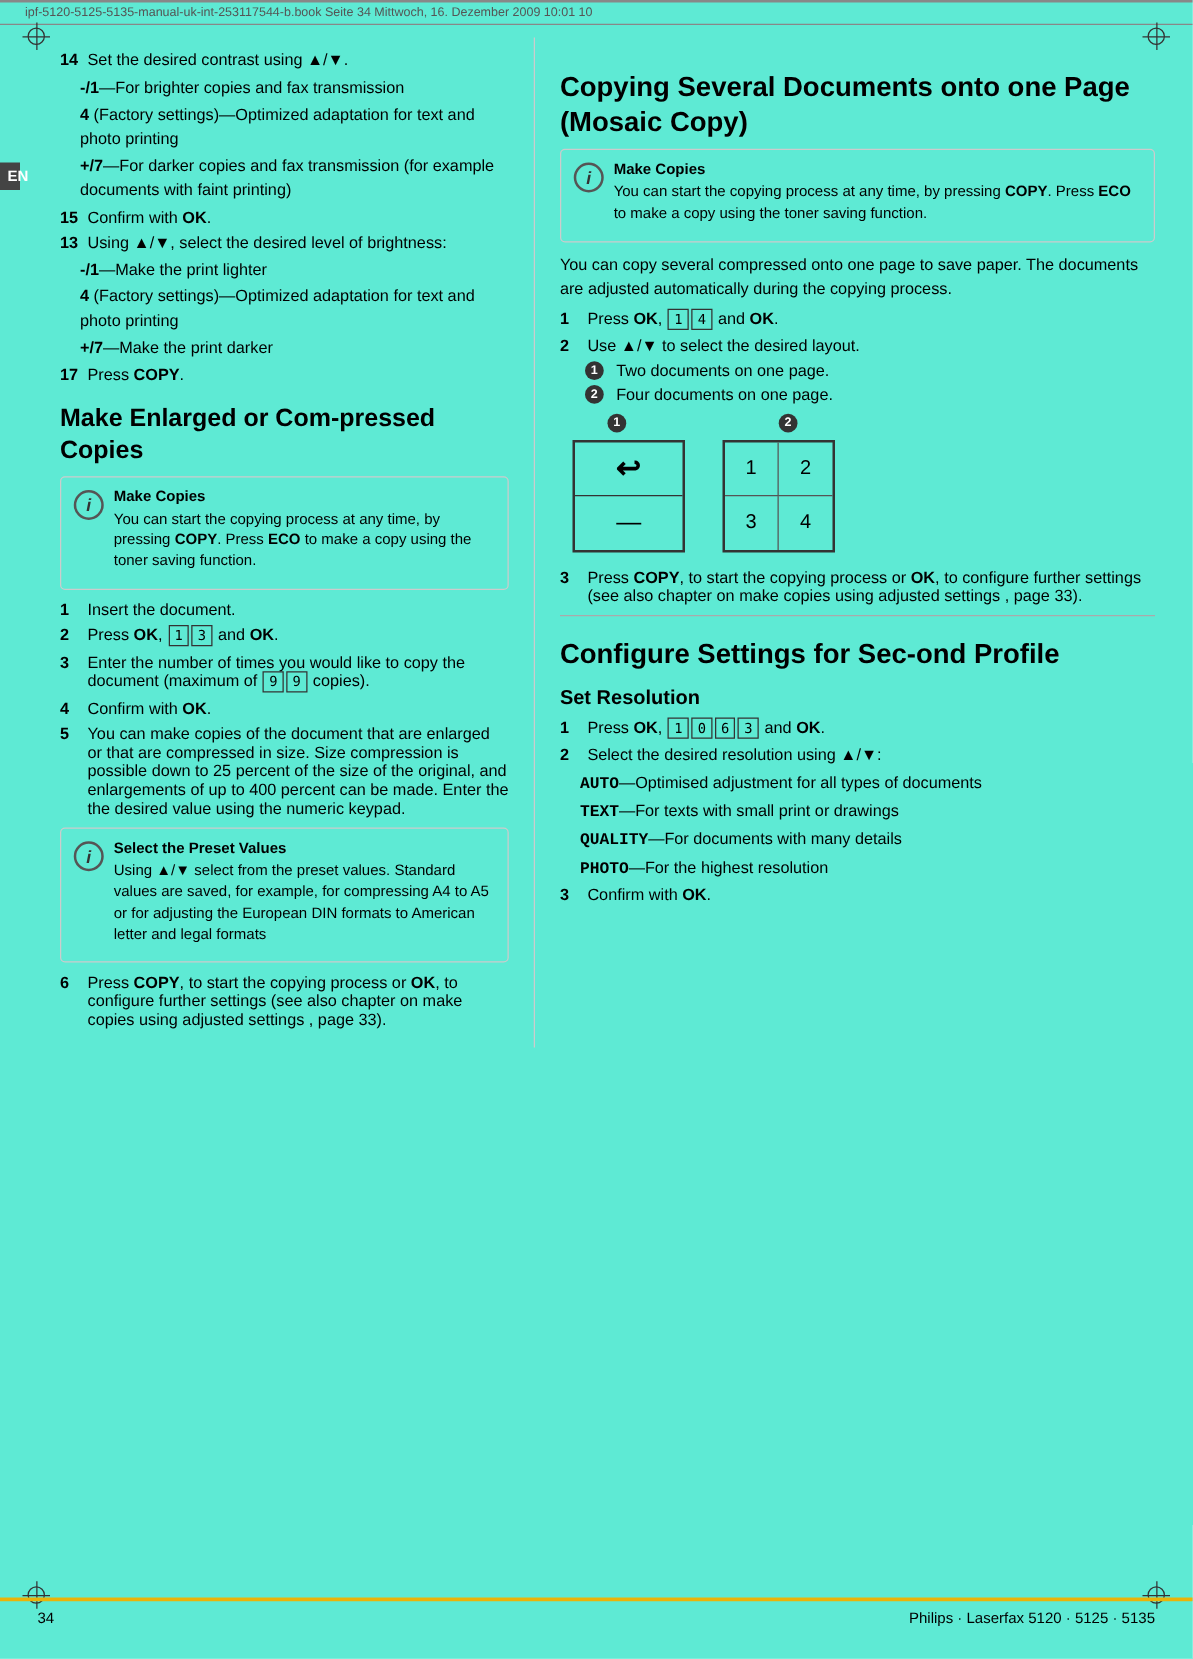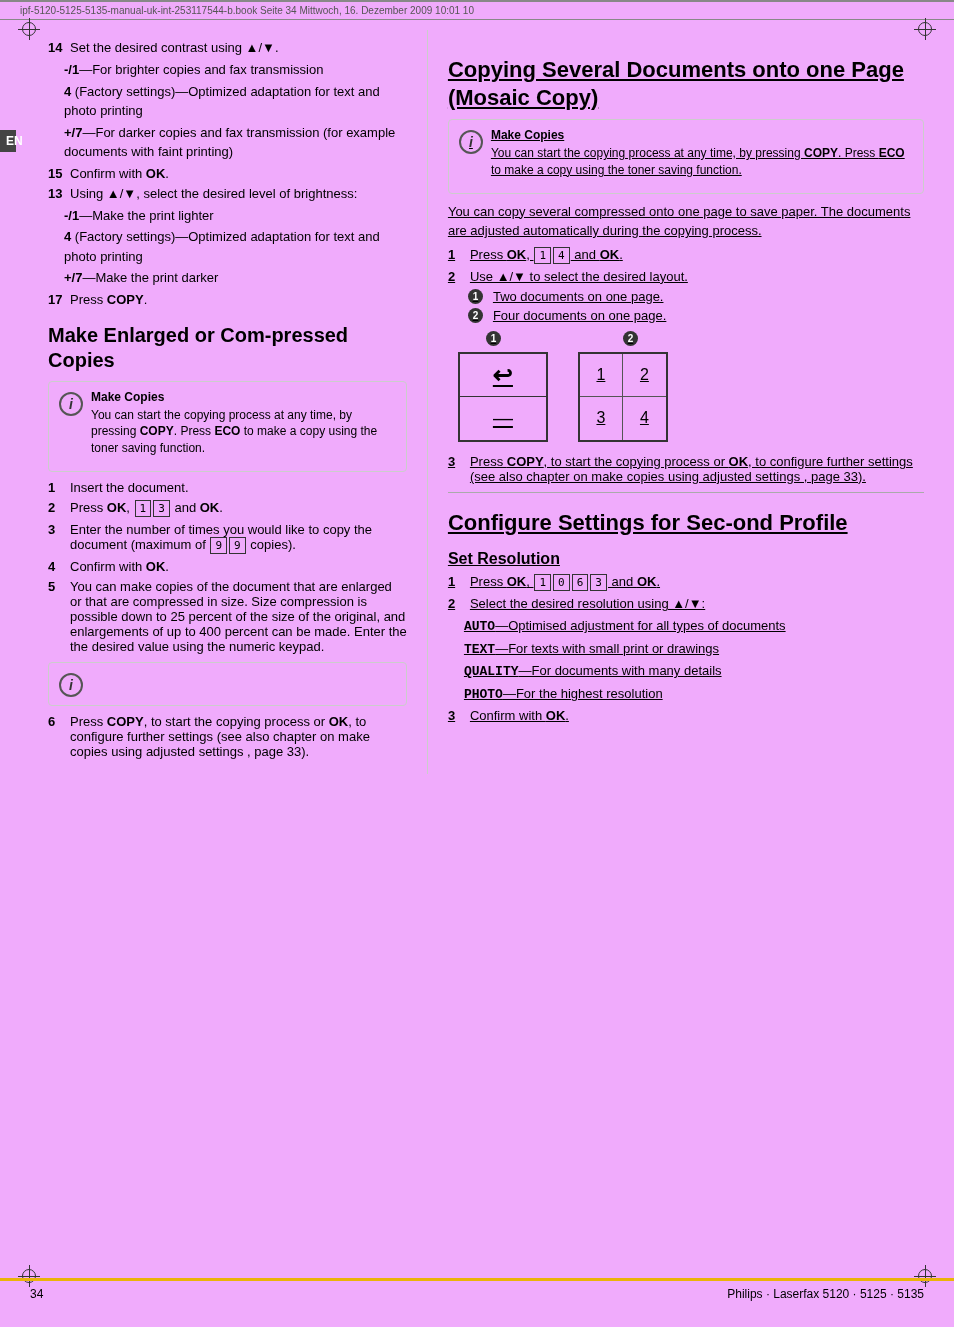--- a/index.html
+++ b/index.html
@@ -9,21 +9,21 @@
       font-size: 13px;
       color: #000;
       width: 954px;
       min-height: 1327px;
       position: relative;
     }
 
     .page-outer {
       width: 954px;
       min-height: 1327px;
-      background: #f0abfc;
+      background: #5eead4;
       position: relative;
       padding: 0;
     }
 
     
     .header-bar {
       width: 100%;
       border-top: 2px solid #888;
       border-bottom: 1px solid #888;
       padding: 3px 20px;
@@ -57,21 +57,20 @@
 
     .left-col {
       width: 460px;
       padding: 10px 20px 10px 48px;
     }
 
     .right-col {
       width: 571px;
       padding: 10px 30px 10px 20px;
       border-left: 1px solid #ccc;
-      text-decoration: underline;
     }
 
     
     .section-title {
       font-size: 20px;
       font-weight: bold;
       line-height: 1.25;
       margin-bottom: 8px;
       margin-top: 16px;
     }
@@ -321,20 +320,24 @@
       </div>
       <div class="step-row">
         <span class="step-label">5</span>
         <span class="step-content">You can make copies of the document that are enlarged or that are compressed in size. Size compression is possible down to 25 percent of the size of the original, and enlargements of up to 400 percent can be made.   Enter the the desired value using the numeric keypad.</span>
       </div>
 
       <div class="notice-box">
         <div class="notice-icon">
           <span>i</span>
         </div>
+        <div class="notice-content">
+          <div class="notice-title">Select the Preset Values</div>
+          <p>Using ▲/▼ select from the preset values. Standard values are saved, for example, for compressing A4 to A5 or for adjusting the European DIN formats to American letter and legal formats</p>
+        </div>
       </div>
 
       <div class="step-row">
         <span class="step-label">6</span>
         <span class="step-content">Press <span class="bold">COPY</span>, to start the copying process or <span class="bold">OK</span>, to configure further settings (see also chapter on  make copies using adjusted settings , page  33).</span>
       </div>
 
     </div>
 
     <div class="right-col">

